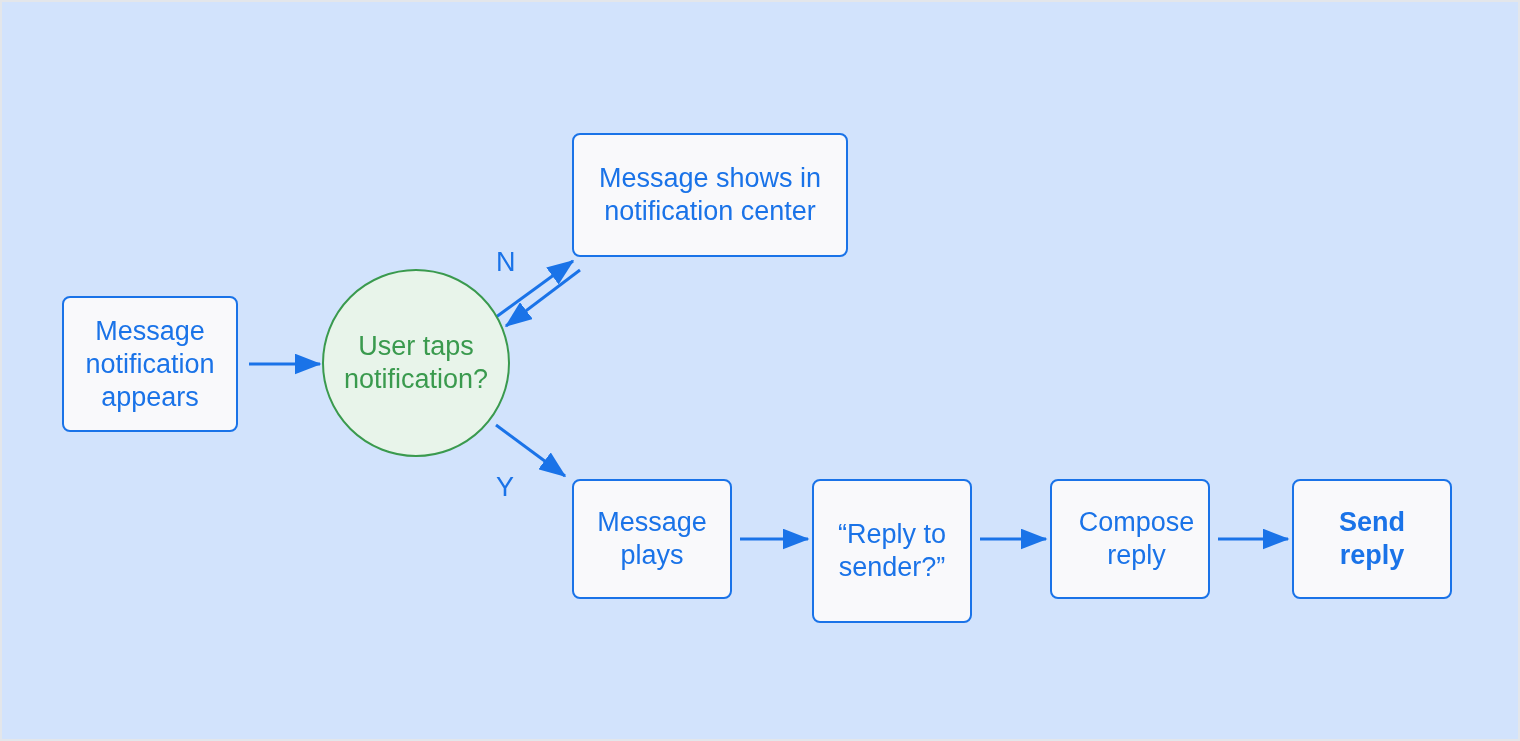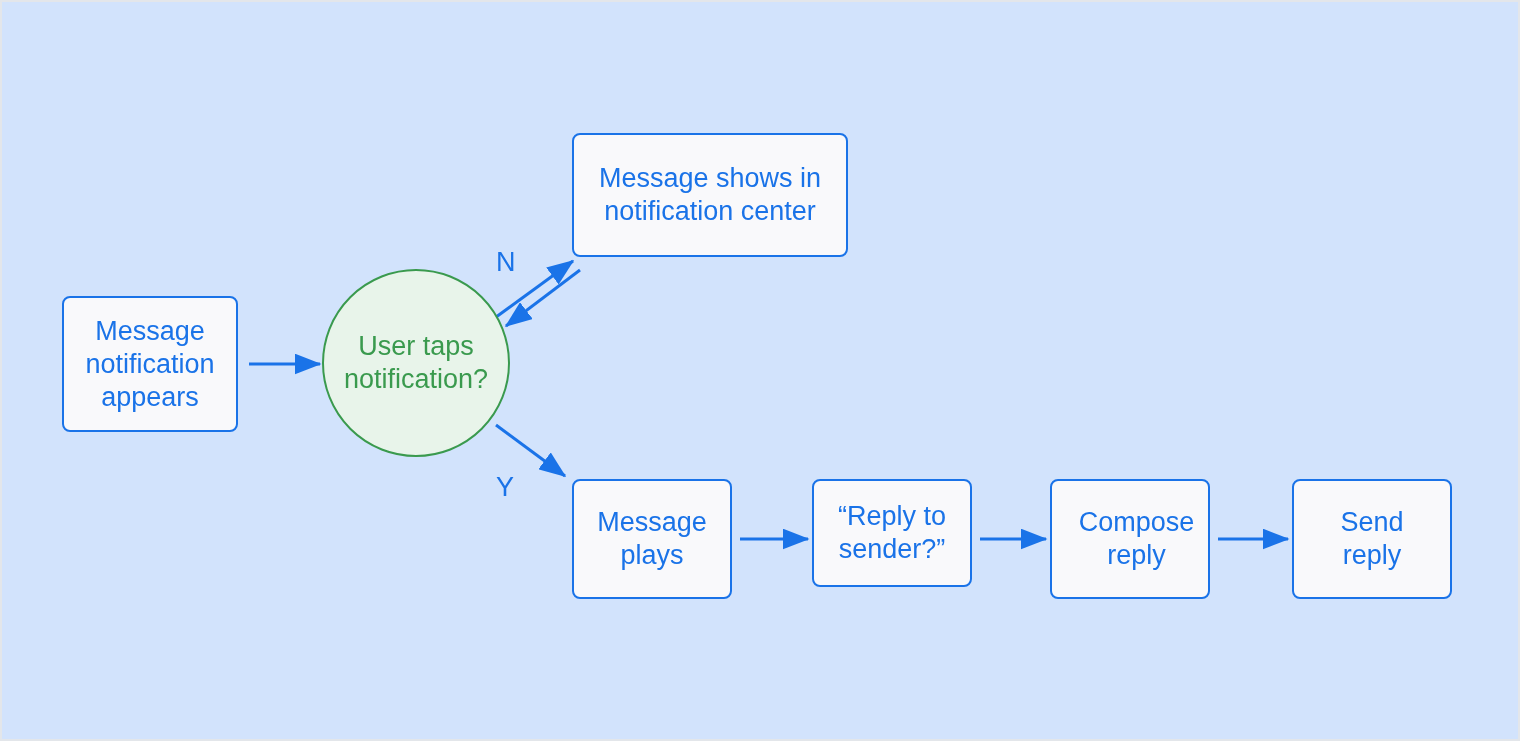--- a/index.html
+++ b/index.html
@@ -99,31 +99,31 @@
   <div class="node node-box" style="left: 570px; top: 131px; width: 276px; height: 124px;">
     <span class="node-label">Message shows in
 notification center</span>
   </div>
 
   <div class="node node-box" style="left: 570px; top: 477px; width: 160px; height: 120px;">
     <span class="node-label">Message
 plays</span>
   </div>
 
-  <div class="node node-box" style="left: 810px; top: 477px; width: 160px; height: 108px; justify-content: center;">
+  <div class="node node-box" style="left: 810px; top: 477px; width: 160px; height: 144px; justify-content: center;">
     <span class="node-label">“Reply to
 sender?”</span>
   </div>
 
   <div class="node node-box" style="left: 1048px; top: 477px; width: 160px; height: 120px; padding-left: 13px;">
     <span class="node-label">Compose
 reply</span>
   </div>
 
-  <div class="node node-box" style="left: 1290px; top: 477px; width: 160px; height: 120px;">
+  <div class="node node-box" style="left: 1290px; top: 477px; width: 160px; height: 120px; font-weight: bold;">
     <span class="node-label">Send
 reply</span>
   </div>
 
   <div class="edge-label" style="left: 494px; top: 245px;">N</div>
 
   <div class="edge-label" style="left: 494px; top: 470px;">Y</div>
 
 </div>
 

